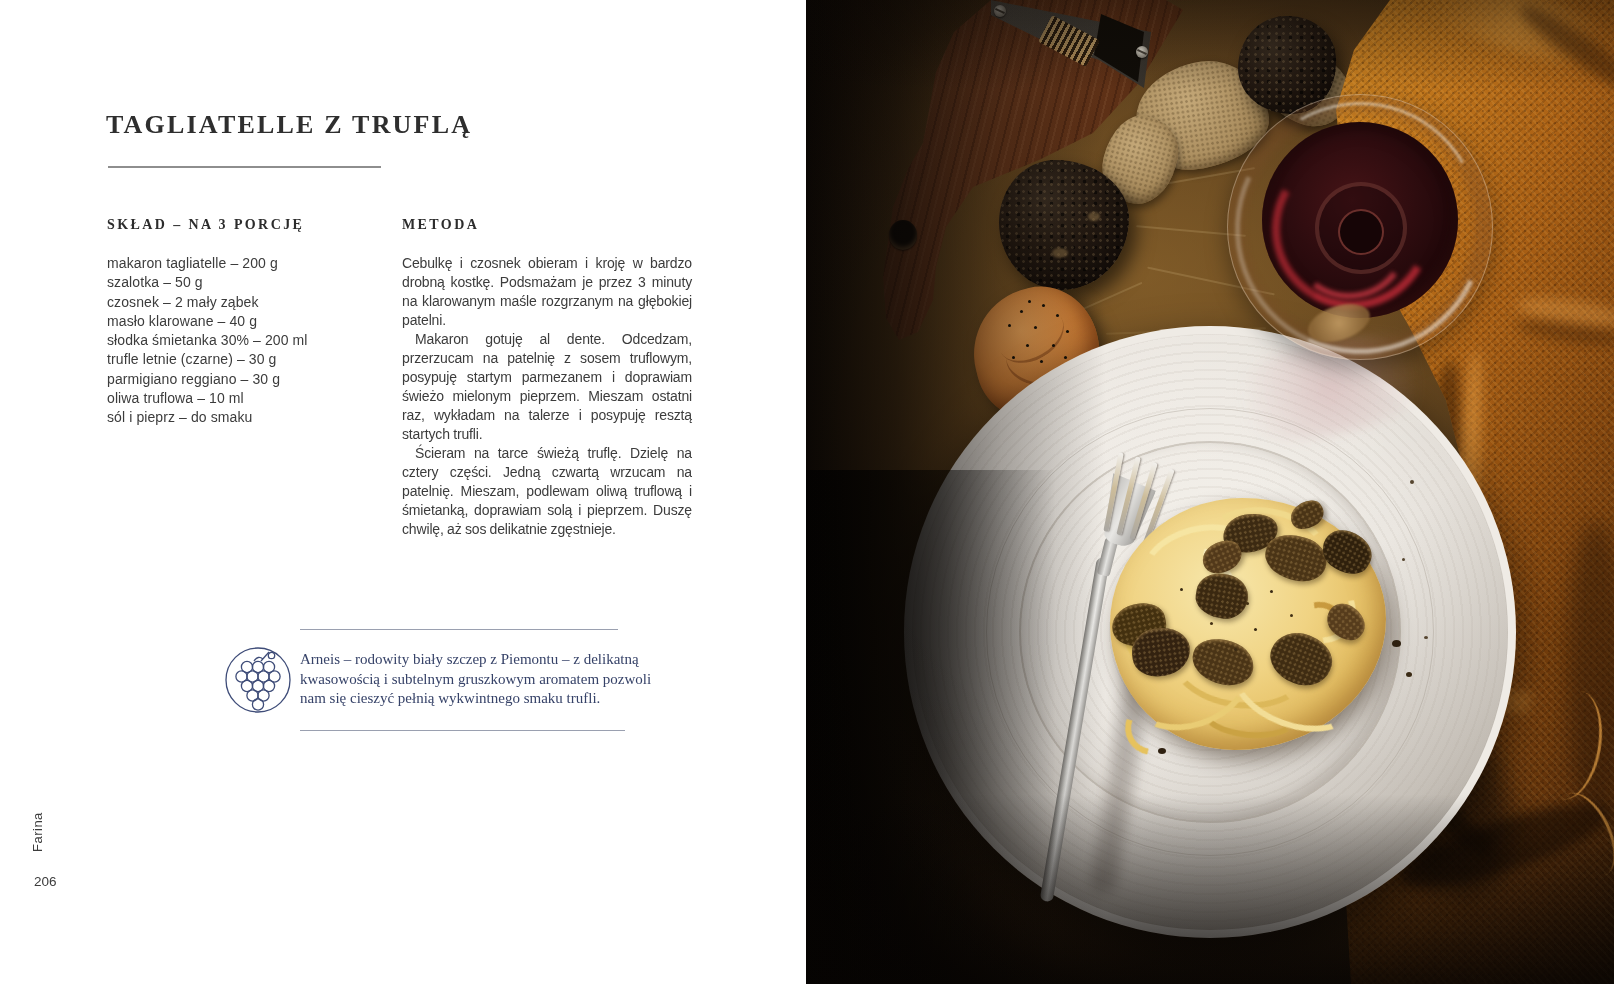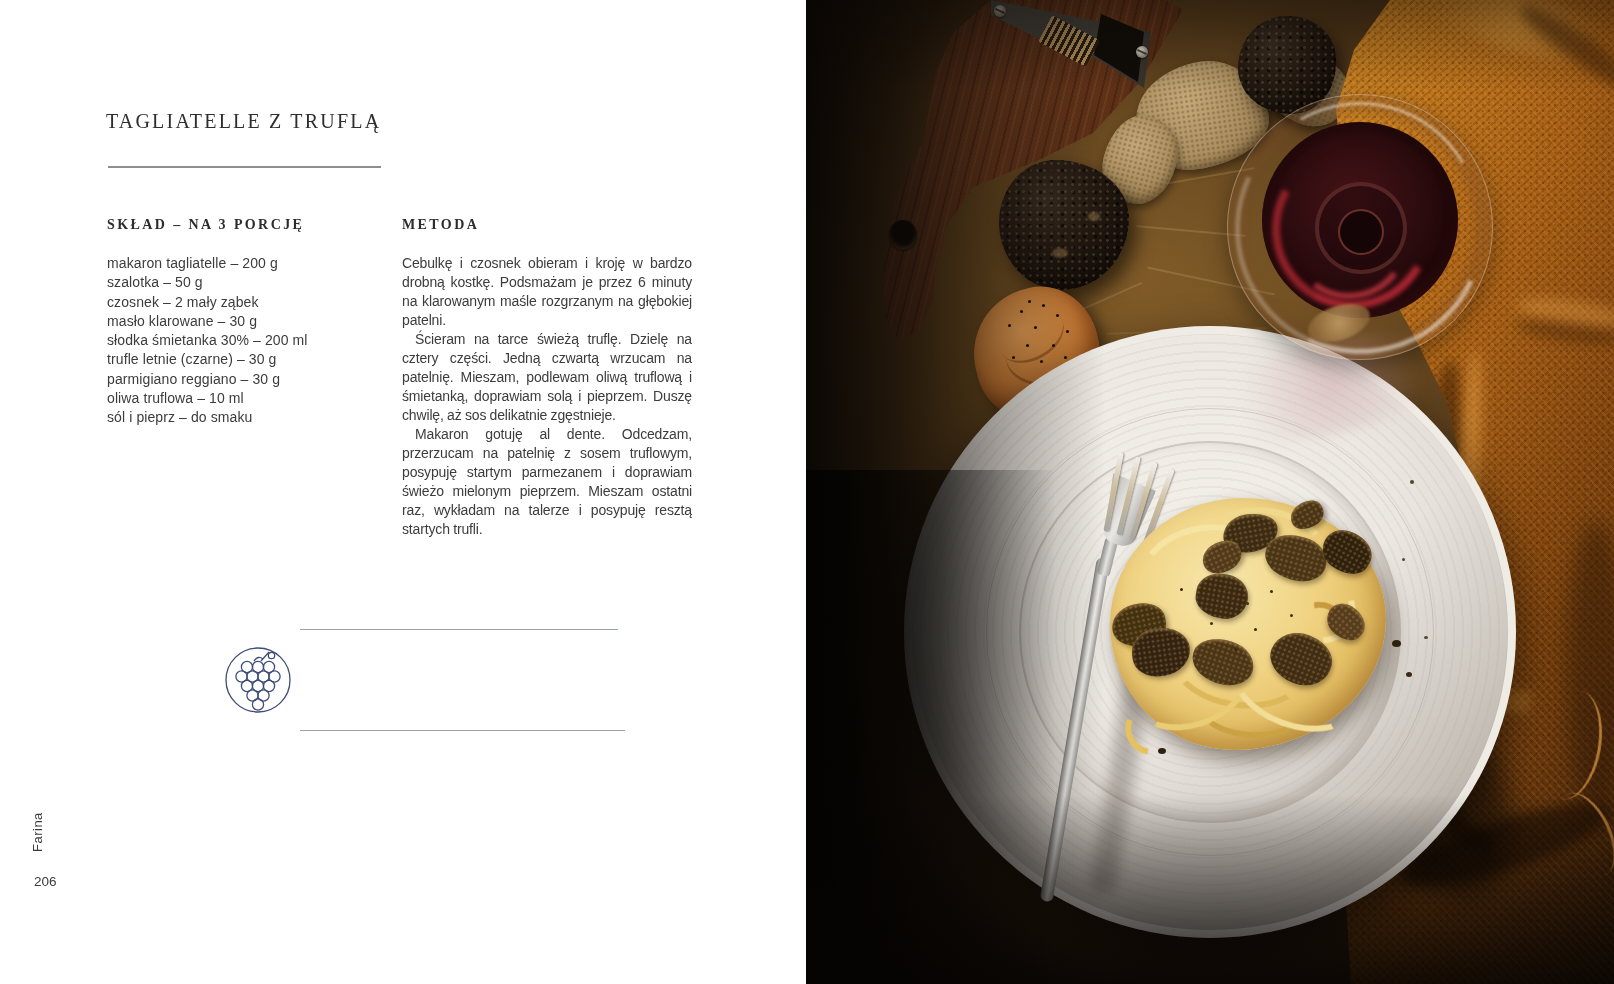--- a/index.html
+++ b/index.html
@@ -4,21 +4,21 @@
 <style>
   * { margin:0; padding:0; box-sizing:border-box; }
   html,body { background:#777; }
   .canvas { position:relative; width:1614px; height:984px; background:#fff; overflow:hidden;
             font-family:"Liberation Sans", sans-serif; }
 
   
   .left-page { position:absolute; left:0; top:0; width:806px; height:984px; background:#ffffff; }
 
   .recipe-title { position:absolute; left:106px; top:110px; font-family:"Liberation Serif", serif;
-    font-size:20px; font-weight:400; letter-spacing:2.2px; color:#2e2e2e; white-space:nowrap; }
+    font-size:26px; font-weight:700; letter-spacing:2.2px; color:#2e2e2e; white-space:nowrap; }
   .title-rule { position:absolute; left:108px; top:166px; width:273px; height:2px; background:#8e8e8e; }
 
   .sec-header { position:absolute; font-family:"Liberation Serif", serif; font-size:14px;
     letter-spacing:2.4px; color:#2c2c2c; white-space:nowrap; }
   .ing-header { left:107px; top:217px; }
   .met-header { left:402px; top:217px;text-align:right; }
 
   .ing-list { position:absolute; left:107px; top:254px; font-size:14px; line-height:19.3px;
     color:#3c3c3c; letter-spacing:0.1px; }
   .method { position:absolute; left:402px; top:254px; width:290px; font-size:14px; line-height:19px;
@@ -189,33 +189,33 @@
 
   <section class="left-page">
     <h1 class="recipe-title">TAGLIATELLE Z TRUFLĄ</h1>
     <div class="title-rule"></div>
 
     <h2 class="sec-header ing-header">SKŁAD – NA 3 PORCJĘ</h2>
     <div class="ing-list">
       <div>makaron tagliatelle – 200 g</div>
       <div>szalotka – 50 g</div>
       <div>czosnek – 2 mały ząbek</div>
-      <div>masło klarowane – 30 g</div>
+      <div>masło klarowane – 40 g</div>
       <div>słodka śmietanka 30% – 200 ml</div>
       <div>trufle letnie (czarne) – 30 g</div>
       <div>parmigiano reggiano – 30 g</div>
       <div>oliwa truflowa – 10 ml</div>
       <div>sól i pieprz – do smaku</div>
     </div>
 
     <h2 class="sec-header met-header">METODA</h2>
     <div class="method">
-      <p>Cebulkę i czosnek obieram i kroję w bardzo drobną kostkę. Podsmażam je przez 6 minuty na klarowanym maśle rozgrzanym na głębokiej patelni.</p>
+      <p>Cebulkę i czosnek obieram i kroję w bardzo drobną kostkę. Podsmażam je przez 3 minuty na klarowanym maśle rozgrzanym na głębokiej patelni.</p>
+      <p class="indent">Makaron gotuję al dente. Odcedzam, przerzucam na patelnię z sosem truflowym, posypuję startym parmezanem i doprawiam świeżo mielonym pieprzem. Mieszam ostatni raz, wykładam na talerze i posypuję resztą startych trufli.</p>
       <p class="indent">Ścieram na tarce świeżą truflę. Dzielę na cztery części. Jedną czwartą wrzucam na patelnię. Mieszam, podlewam oliwą truflową i śmietanką, doprawiam solą i pieprzem. Duszę chwilę, aż sos delikatnie zgęstnieje.</p>
-      <p class="indent">Makaron gotuję al dente. Odcedzam, przerzucam na patelnię z sosem truflowym, posypuję startym parmezanem i doprawiam świeżo mielonym pieprzem. Mieszam ostatni raz, wykładam na talerze i posypuję resztą startych trufli.</p>
     </div>
 
     <div class="note-rule note-rule-top"></div>
     <svg class="grapes" viewBox="0 0 68 68" fill="none" stroke="#3e4c78" stroke-width="1.3">
       <circle cx="34" cy="34" r="32"></circle>
       <circle cx="23" cy="21" r="5.6"></circle>
         <circle cx="34" cy="21" r="5.6"></circle>
         <circle cx="45" cy="21" r="5.6"></circle>
       <circle cx="17.5" cy="30.5" r="5.6"></circle>
         <circle cx="28.5" cy="30.5" r="5.6"></circle>
@@ -224,20 +224,25 @@
       <circle cx="23" cy="40" r="5.6"></circle>
         <circle cx="34" cy="40" r="5.6"></circle>
         <circle cx="45" cy="40" r="5.6"></circle>
       <circle cx="28.5" cy="49.5" r="5.6"></circle>
         <circle cx="39.5" cy="49.5" r="5.6"></circle>
       <circle cx="34" cy="58.5" r="5.6"></circle>
       <path d="M37 15 L45 6"></path>
         <circle cx="47.5" cy="9.5" r="3.2"></circle>
         <path d="M30 15 Q34 9 39 13"></path>
     </svg>
+    <div class="note-text">
+      <div>Arneis – rodowity biały szczep z Piemontu – z delikatną</div>
+      <div>kwasowością i subtelnym gruszkowym aromatem pozwoli</div>
+      <div>nam się cieszyć pełnią wykwintnego smaku trufli.</div>
+    </div>
     <div class="note-rule note-rule-bottom"></div>
 
     <div class="spine-label">Farina</div>
     <div class="page-number">206</div>
   </section>
 
   <section class="photo">
     <div class="wood"></div>
     <div class="scr" style="left:300px;top:180px;width:150px;transform:rotate(-10deg);"></div>
     <div class="scr" style="left:330px;top:230px;width:110px;transform:rotate(5deg);"></div>

